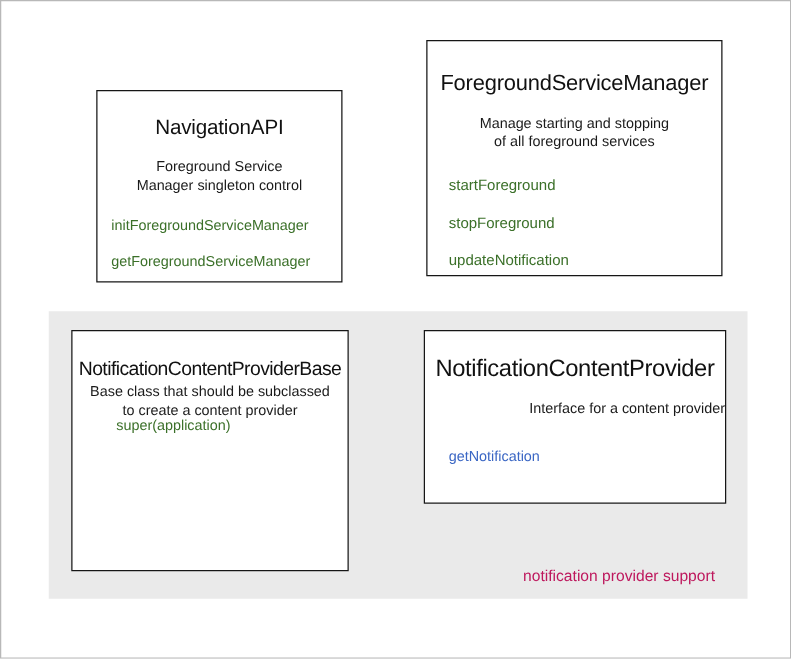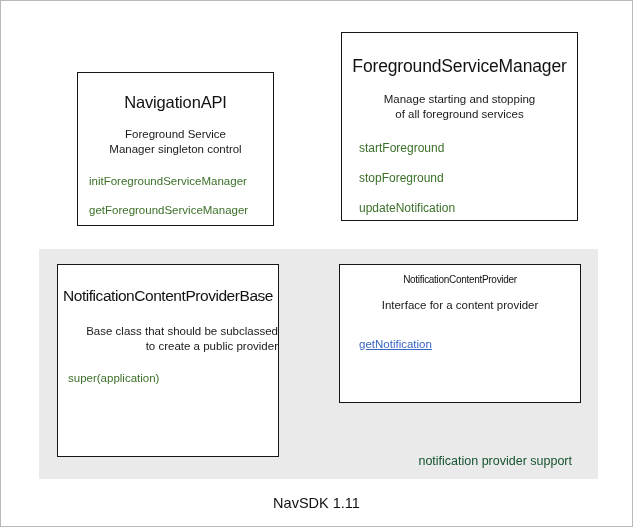--- a/index.html
+++ b/index.html
@@ -49,21 +49,21 @@
     text-align: left;
   }
 
   .member {
     white-space: nowrap;
     line-height: 1;
   }
 
   .member .mname.green  { color: #3b7029; }
   .member .mname.red    { color: #c9211e; }
-  .member .mname.blue   { color: #3a66c4; text-decoration: underline; }
+  .member .mname.blue   { color: #3a66c4; }
   .member .msuffix      { color: #888888; }
 
   
 
   
   #box-navigation-api {
     left: 76px;  top: 71px;
     width: 197px; height: 154px;
   }
   #box-navigation-api .class-title { font-size: 16.5px; margin-top: 20px; }
@@ -85,41 +85,41 @@
   #panel-notification-provider-support {
     position: absolute;
     left: 38px; top: 248px;
     width: 559px; height: 230px;
     background: #eaeaea;
   }
   #panel-label {
     position: absolute;
     right: 26px; bottom: 11px;
     font-size: 12.5px;
-    color: #14532d;
+    color: #be185d;
     white-space: nowrap;
   }
 
   
   #box-notification-content-provider-base {
     left: 56px; top: 263px;
     width: 222px; height: 193px;
   }
   #box-notification-content-provider-base .class-title { font-size: 15.5px; margin-top: 22px; letter-spacing: -0.45px; }
-  #box-notification-content-provider-base .class-desc  { font-size: 11.5px; margin-top: 19px; text-align: right; }
-  #box-notification-content-provider-base .member-list { margin-top: 20px; padding-left: 10px; }
+  #box-notification-content-provider-base .class-desc  { font-size: 11.5px; margin-top: 2px; }
+  #box-notification-content-provider-base .member-list { padding-left: 35px; }
   #box-notification-content-provider-base .member      { font-size: 11.5px; margin-bottom: 19px; }
 
   
   #box-notification-content-provider {
     left: 338px; top: 263px;
     width: 242px; height: 139px;
   }
-  #box-notification-content-provider .class-title { font-size: 10px; margin-top: 9px; letter-spacing: -0.3px; }
-  #box-notification-content-provider .class-desc  { font-size: 11.5px; margin-top: 13px; }
+  #box-notification-content-provider .class-title { font-size: 19px; margin-top: 20px; letter-spacing: -0.3px; }
+  #box-notification-content-provider .class-desc  { font-size: 11.5px; margin-top: 13px; text-align: right; }
   #box-notification-content-provider .member-list { margin-top: 26px; padding-left: 19px; }
   #box-notification-content-provider .member      { font-size: 11.5px; margin-bottom: 0; }
 
   
   #diagram-caption {
     position: absolute;
     left: 0; right: 0;
     top: 494px;
     text-align: center;
     font-size: 14.5px;
@@ -157,32 +157,31 @@
   </div>
 
   <div id="panel-notification-provider-support">
     <div id="panel-label">notification provider support</div>
   </div>
 
   <div class="class-box" id="box-notification-content-provider-base">
     <div class="class-title">NotificationContentProviderBase</div>
     <div class="class-desc">
         <div>Base class that should be subclassed</div>
-        <div>to create a public provider</div>
+        <div>to create a content provider</div>
       </div>
     <div class="member-list">
         <div class="member"><span class="mname green">super(application)</span></div>
       </div>
   </div>
 
   <div class="class-box" id="box-notification-content-provider">
     <div class="class-title">NotificationContentProvider</div>
     <div class="class-desc">
         <div>Interface for a content provider</div>
       </div>
     <div class="member-list">
         <div class="member"><span class="mname blue">getNotification</span></div>
       </div>
   </div>
 
-  <div id="diagram-caption">NavSDK 1.11</div>
 
 </div>
 
 </body></html>

